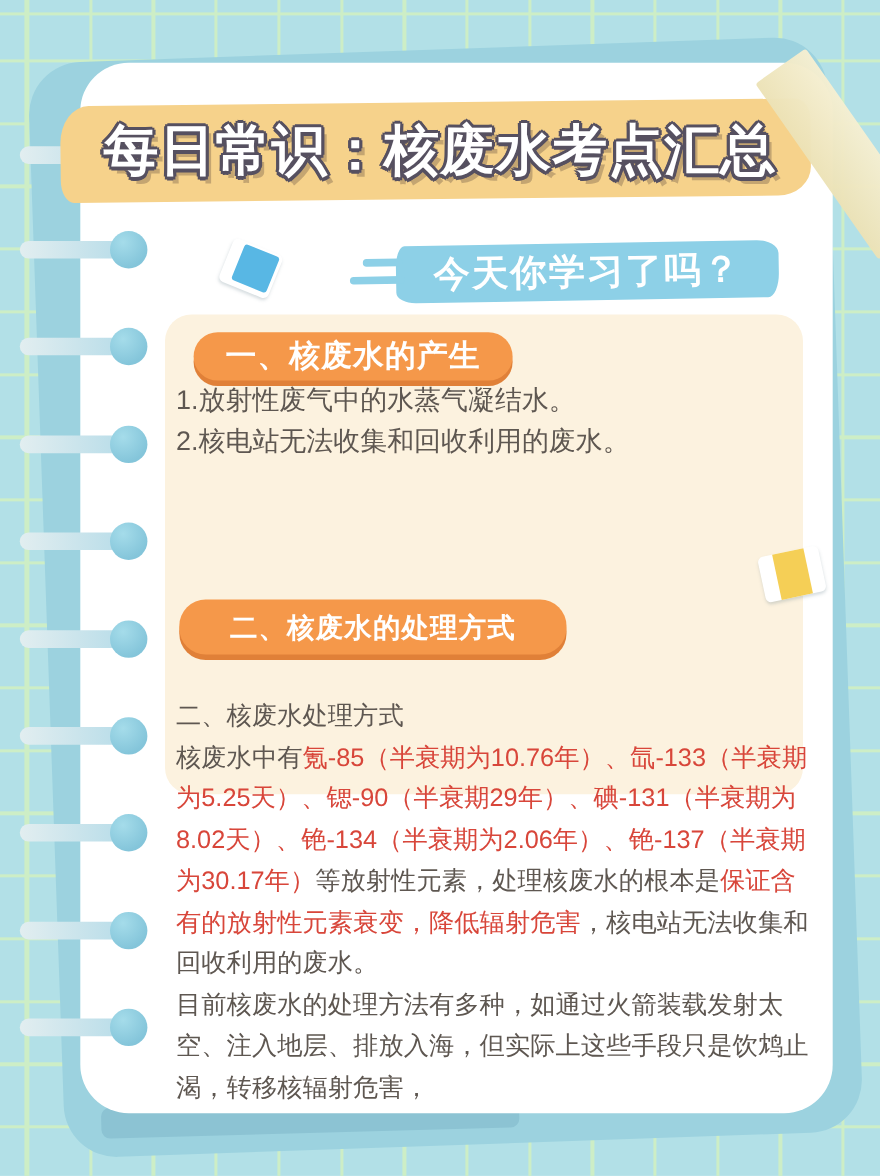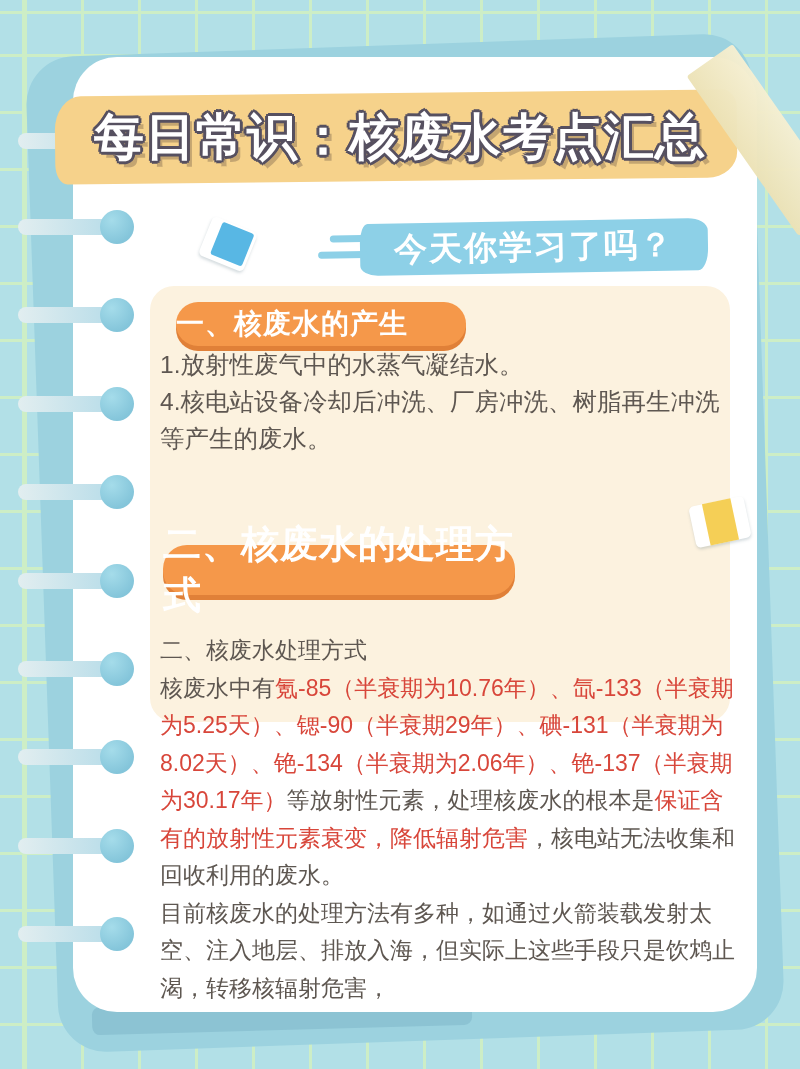--- a/index.html
+++ b/index.html
@@ -85,26 +85,26 @@
     content:"";position:absolute;left:14px;right:13px;top:0;bottom:0;
     background:#f5cf56;
   }
   
   .cream{
     position:absolute;left:150px;top:286px;width:580px;height:436px;
     background:#fcf2df;border-radius:24px;z-index:4;
   }
   
   .pill{
-    position:absolute;z-index:5;display:flex;align-items:center;justify-content:flex-start;
+    position:absolute;z-index:5;display:flex;align-items:center;justify-content:center;
     background:#f5984a;border-radius:24px;box-shadow:0 5px 0 #e08038;
     color:#ffffff;font-weight:bold;letter-spacing:1px;
   }
   .pill1{left:176px;top:302px;width:290px;height:44px;font-size:28px;}
-  .pill2{left:163px;top:545px;width:352px;height:50px;font-size:38px;}
+  .pill2{left:163px;top:545px;width:352px;height:50px;font-size:25px;}
   
   .list{
     position:absolute;left:160px;top:346px;width:578px;z-index:5;
     font-size:24.5px;line-height:37px;color:#5e5751;
   }
   .body-text{
     position:absolute;left:160px;top:632px;width:580px;z-index:5;
     font-size:23px;line-height:37.5px;color:#5e5751;
   }
   .seg-red{color:#d8463a;}
@@ -168,21 +168,21 @@
     <span class="subtitle">今天你学习了吗？</span>
   </div>
 
   <div class="cream"></div>
 
   <div class="pill pill1">
     <span>一、核废水的产生</span>
   </div>
   <div class="list">
       <div class="list-item">1.放射性废气中的水蒸气凝结水。</div>
-      <div class="list-item">4.核电站设备冷却后冲洗、厂房冲洗、树脂再生冲洗等产生的废水。</div>
+      <div class="list-item">2.核电站无法收集和回收利用的废水。</div>
     </div>
 
   <div class="book book-yellow"></div>
 
   <div class="pill pill2">
     <span>二、核废水的处理方式</span>
   </div>
 
   <div class="body-text">
     <div class="intro">二、核废水处理方式</div>

